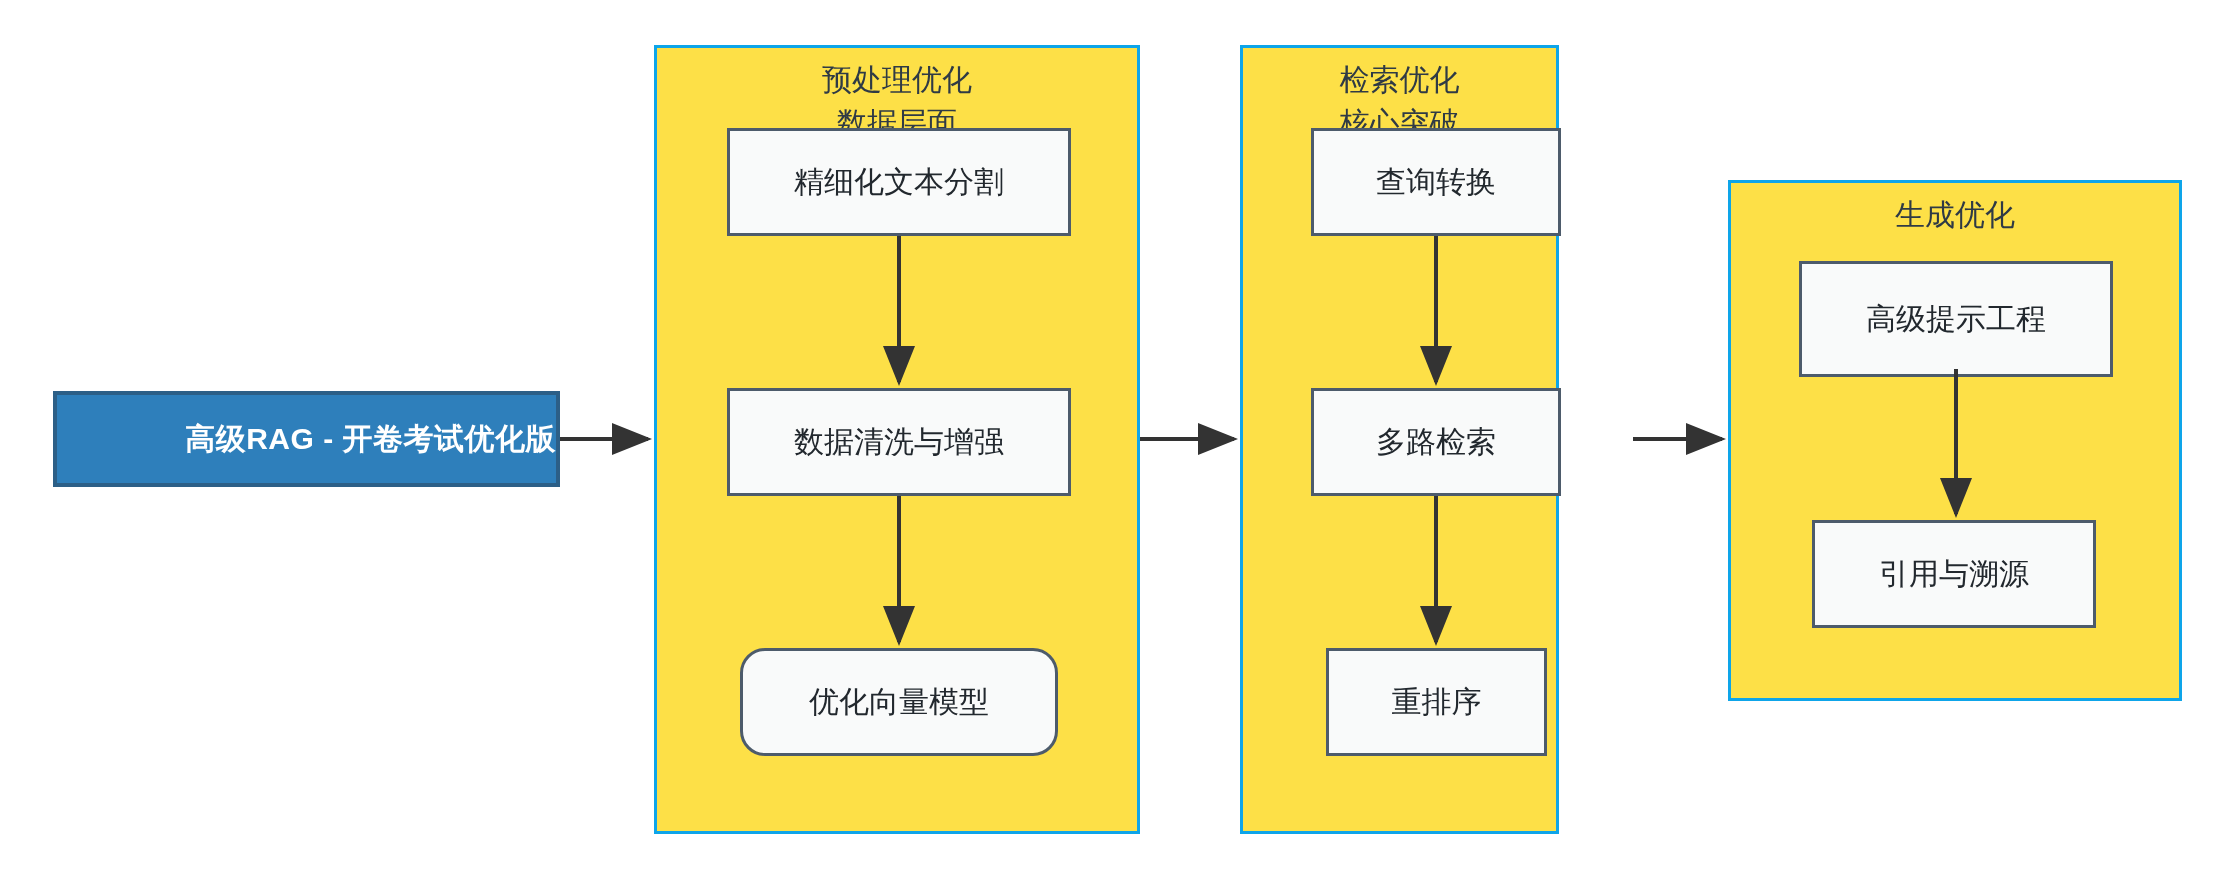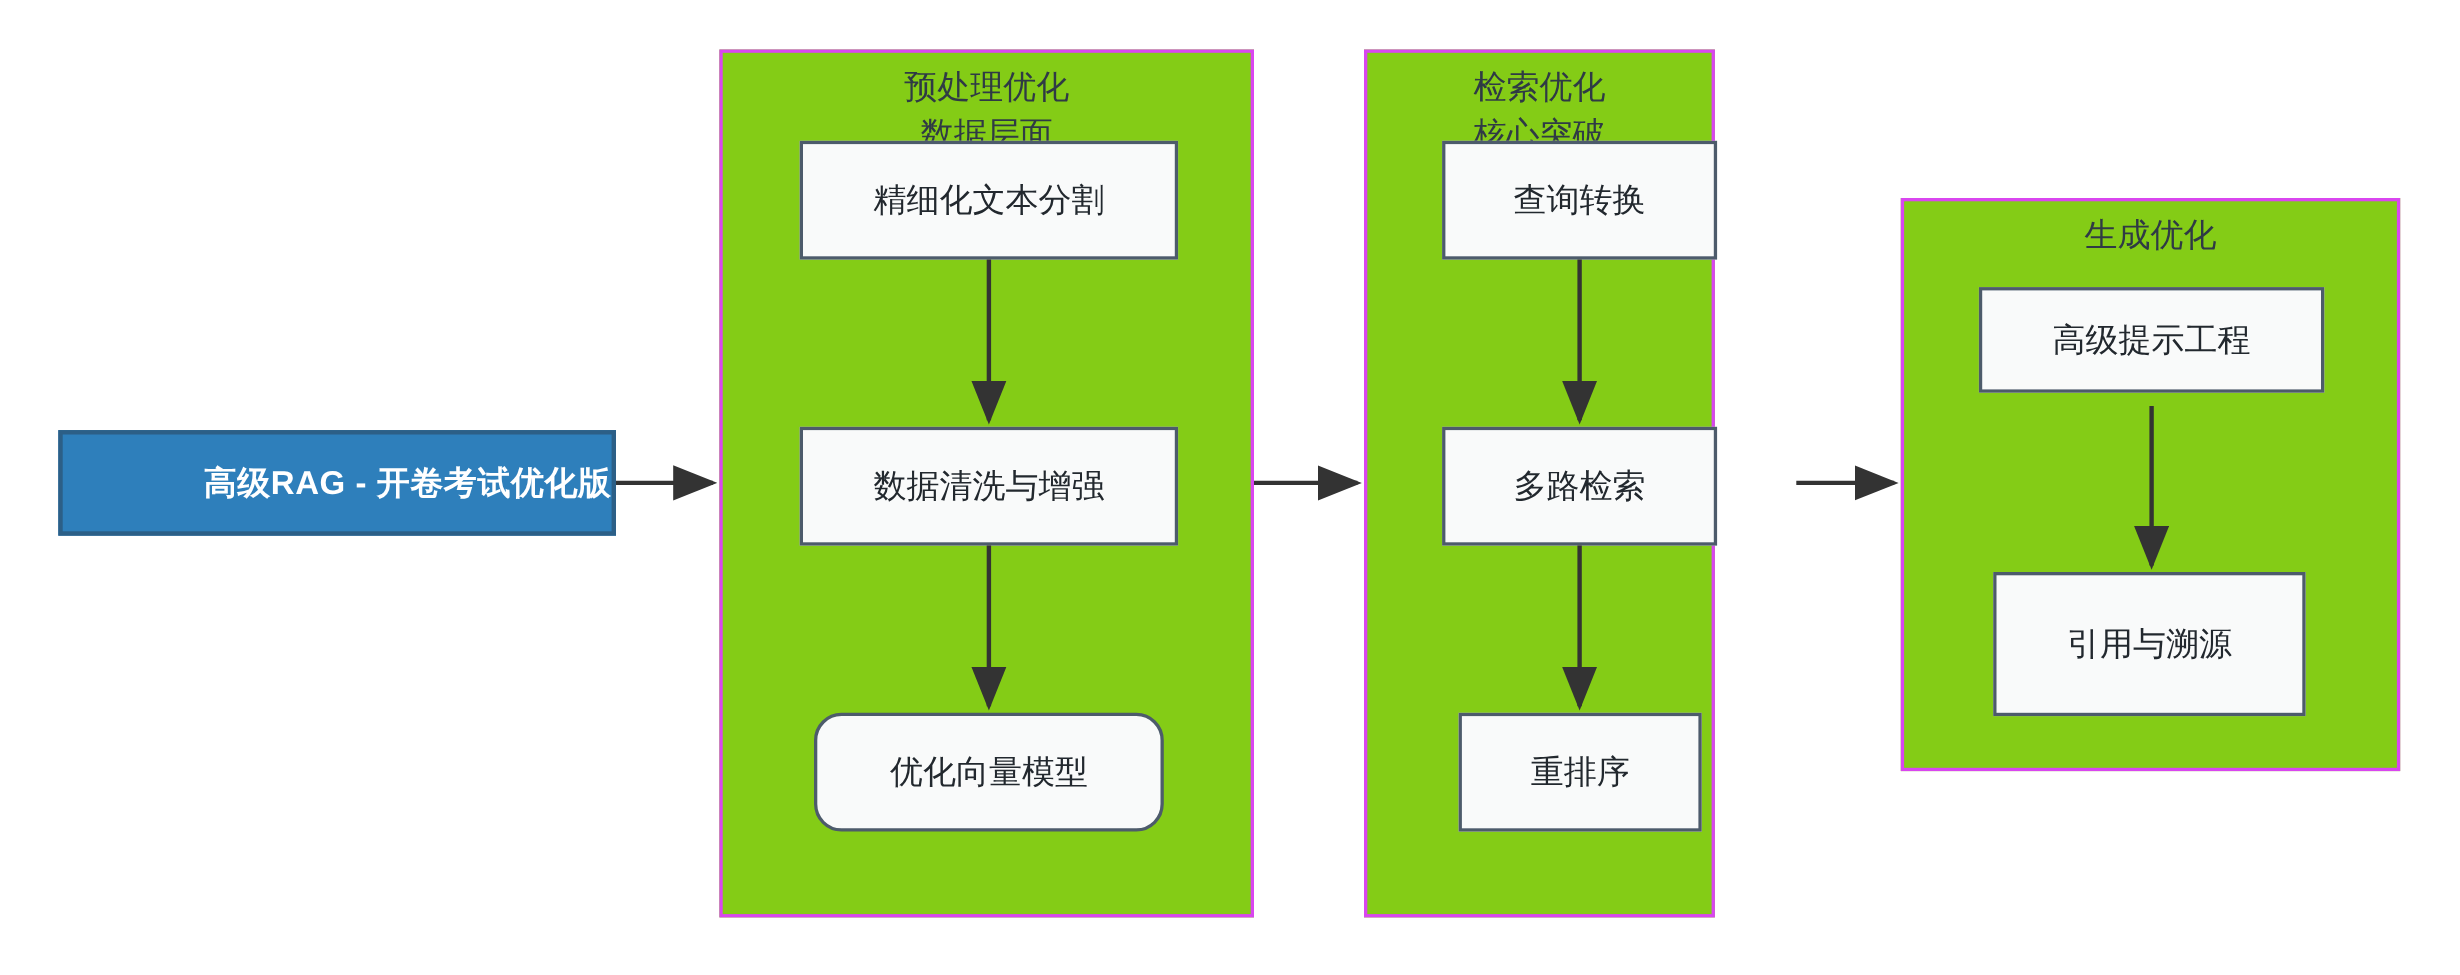--- a/index.html
+++ b/index.html
@@ -38,22 +38,22 @@
     justify-content: flex-end;
     color: #ffffff;
     font-size: 30px;
     font-weight: bold;
     letter-spacing: 0.5px;
   }
 
   
   .subgraph {
     position: absolute;
-    background: #84cc16;
-    border: 3px solid #d946ef;
+    background: #fde047;
+    border: 3px solid #0ea5e9;
     box-sizing: border-box;
   }
   .subgraph-title {
     position: absolute;
     left: 0;
     right: 0;
     text-align: center;
     color: #2f3a45;
     font-size: 30px;
     line-height: 1.18;
@@ -98,22 +98,22 @@
   #n-chunk  { left: 727px;  top: 128px; width: 344px; height: 108px; }
   #n-clean  { left: 727px;  top: 388px; width: 344px; height: 108px; }
   #n-embed  { left: 740px;  top: 648px; width: 318px; height: 108px; border-radius: 25px; }
 
   
   #n-query  { left: 1311px; top: 128px; width: 250px; height: 108px; }
   #n-multi  { left: 1311px; top: 388px; width: 250px; height: 108px; }
   #n-rerank { left: 1326px; top: 648px; width: 221px; height: 108px; }
 
   
-  #n-prompt { left: 1799px; top: 261px; width: 314px; height: 96px; }
-  #n-cite   { left: 1812px; top: 520px; width: 284px; height: 131px; }
+  #n-prompt { left: 1799px; top: 261px; width: 314px; height: 116px; }
+  #n-cite   { left: 1812px; top: 520px; width: 284px; height: 108px; }
 
   
   #edges {
     position: absolute;
     left: 0;
     top: 0;
     width: 2236px;
     height: 886px;
     pointer-events: none;
   }

